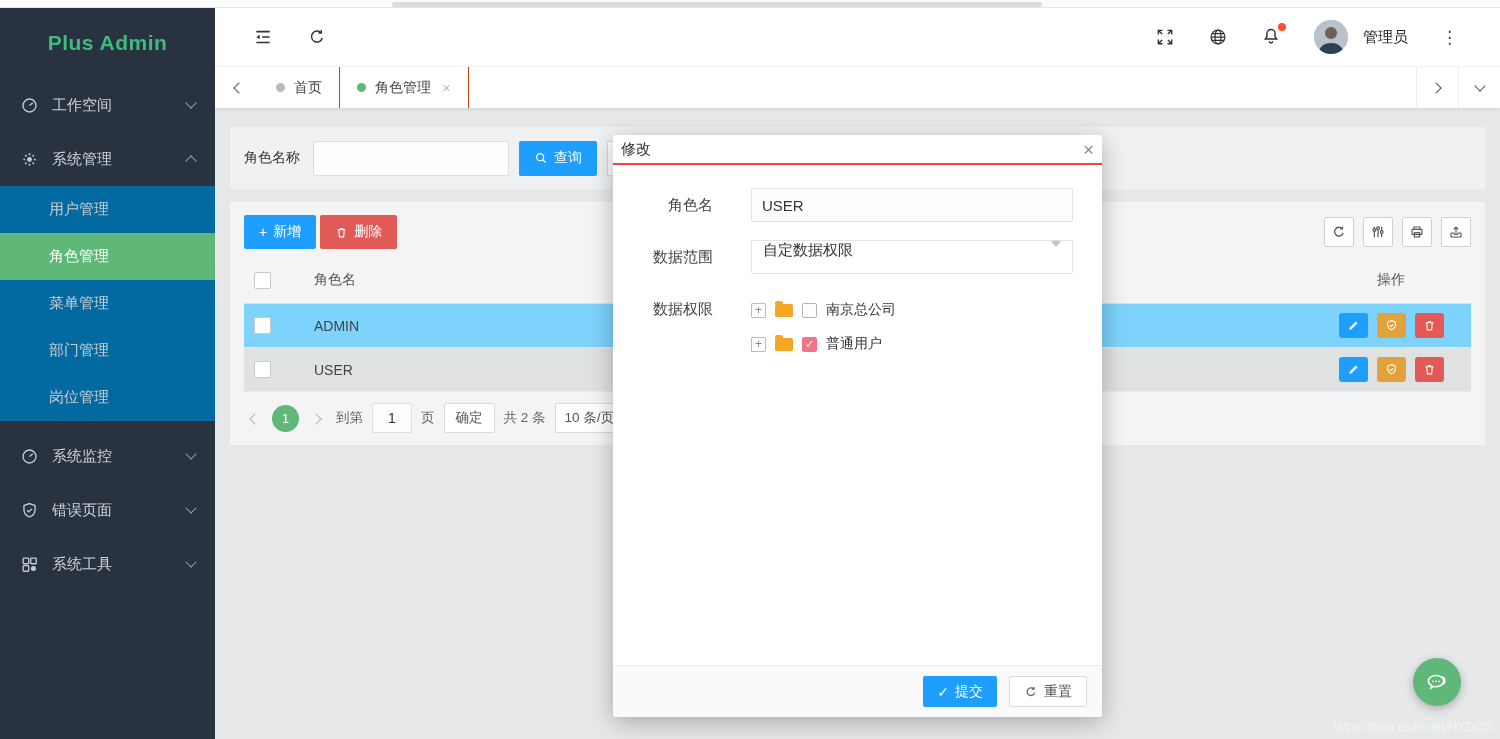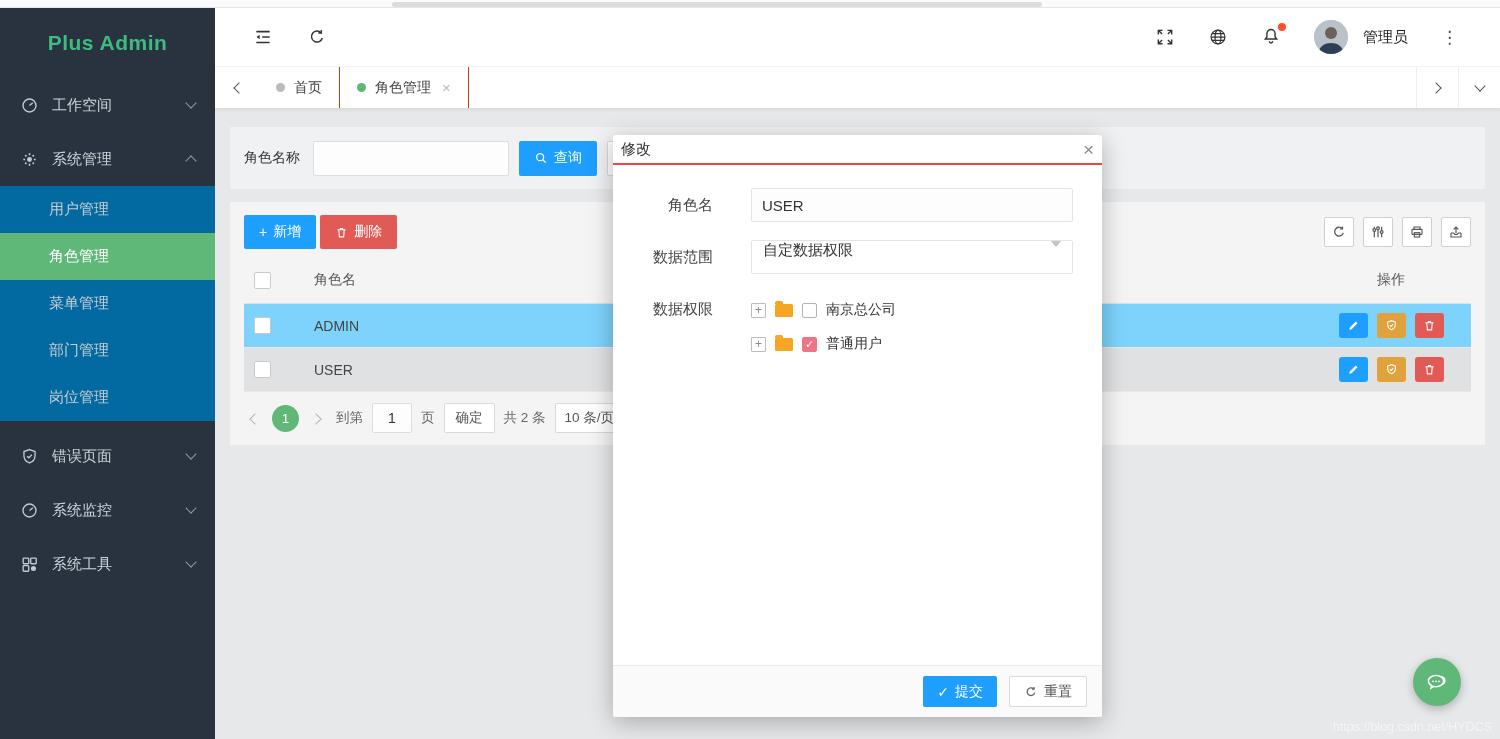--- a/index.html
+++ b/index.html
@@ -179,32 +179,32 @@
       <span>部门管理</span>
     </div>
     <div class="submenu-item">
       <span>岗位管理</span>
     </div>
   </div>
 
   <div class="sidebar-group-lower">
     <div class="menu-item">
       <svg class="mi-icon" viewBox="0 0 24 24" fill="none" stroke="currentColor" stroke-width="1.7">
+          <circle cx="12" cy="12" r="8.2"></circle>
+          <path d="M12 12l4.2-3.4"></path>
+        </svg>
+      <span>系统监控</span>
+      <span class="chev down"></span>
+    </div>
+    <div class="menu-item">
+      <svg class="mi-icon" viewBox="0 0 24 24" fill="none" stroke="currentColor" stroke-width="1.7">
           <path d="M12 3.2l7 2.6v5.2c0 4.8-3.1 7.7-7 9.1-3.9-1.4-7-4.3-7-9.1V5.8z"></path>
           <path d="M9 11.6l2.1 2.1 3.9-4"></path>
         </svg>
       <span>错误页面</span>
-      <span class="chev down"></span>
-    </div>
-    <div class="menu-item">
-      <svg class="mi-icon" viewBox="0 0 24 24" fill="none" stroke="currentColor" stroke-width="1.7">
-          <circle cx="12" cy="12" r="8.2"></circle>
-          <path d="M12 12l4.2-3.4"></path>
-        </svg>
-      <span>系统监控</span>
       <span class="chev down"></span>
     </div>
     <div class="menu-item">
       <svg class="mi-icon" viewBox="0 0 24 24" fill="none" stroke="currentColor" stroke-width="1.7">
           <rect x="4" y="4" width="7" height="7" rx="1"></rect>
           <rect x="13.5" y="4" width="7" height="7" rx="1"></rect>
           <rect x="4" y="13.5" width="7" height="7" rx="1"></rect>
           <circle cx="17" cy="17" r="3.2" fill="currentColor" stroke="none"></circle>
         </svg>
       <span>系统工具</span>

